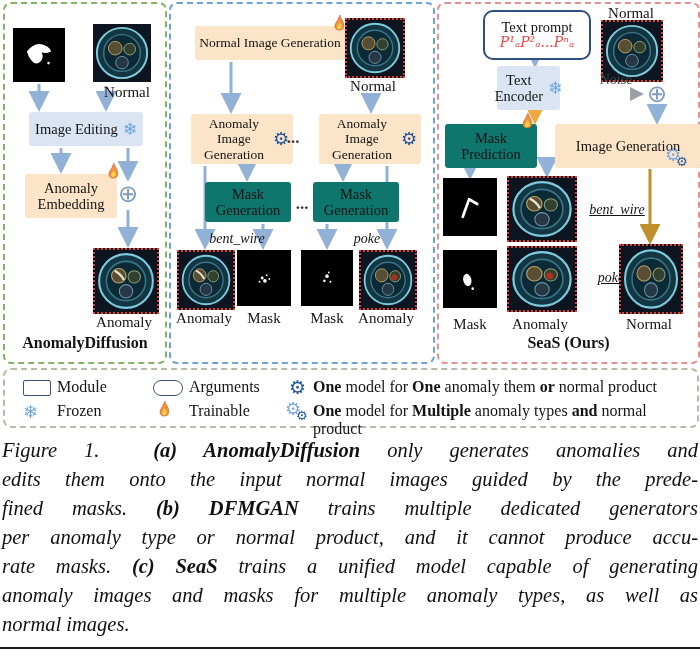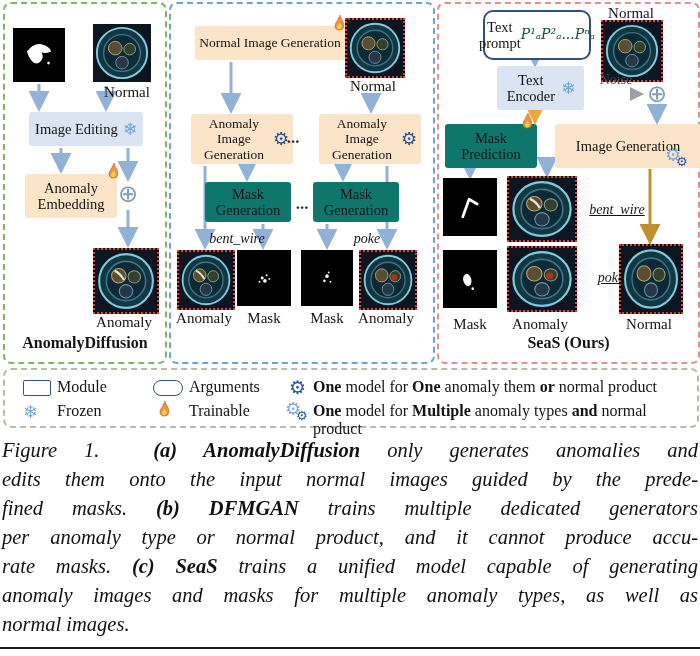--- a/index.html
+++ b/index.html
@@ -8,40 +8,40 @@
   .panel{position:absolute;border-radius:8px;}
   #panelA{left:3px;top:2px;width:160px;height:358px;border:2px dashed #82b366;}
   #panelB{left:169px;top:2px;width:262px;height:358px;border:2px dashed #6fa3d8;}
   #panelC{left:437px;top:2px;width:259px;height:358px;border:2px dashed #e59090;}
   #legend{left:3px;top:368px;width:692px;height:56px;border:2px dashed #b9b9ac;}
   .box{position:absolute;display:flex;align-items:center;justify-content:center;
        text-align:center;font-size:14.5px;line-height:1.12;border-radius:3px;}
   .box-orange{background:#fbe4c7;margin-left:12px;}
   .box-blue{background:#dae4f2;}
   .box-green{background:#0f766e;}
-  .box-prompt{background:#fff;border:2px solid #2f4f7f;border-radius:10px;flex-direction:row;}
+  .box-prompt{background:#fff;border:2px solid #2f4f7f;border-radius:10px;flex-direction:column;}
   .imgbox{position:absolute;background:#000;}
   .imgbox svg{display:block;width:100%;height:100%;}
   .red-dot{border:2px dotted #e23c3c;}
   .lbl{position:absolute;font-size:15px;text-align:center;line-height:1.1;}
   .tag{position:absolute;font-style:italic;font-size:14px;text-align:center;line-height:1.1;}
   .u{text-decoration:underline;}
   .panel-title{position:absolute;left:0;right:0;top:330px;text-align:center;font-weight:bold;font-size:16px;}
   .arrows{position:absolute;left:0;top:0;pointer-events:none;}
   .plus{position:absolute;font-family:"DejaVu Sans",sans-serif;color:#7d9cc0;font-size:24px;line-height:24px;text-align:center;}
   .gear{font-family:"DejaVu Sans",sans-serif;color:#24569e;font-size:18px;line-height:1;}
   .snow{font-family:"DejaVu Sans",sans-serif;color:#6ea6dd;font-size:17px;line-height:1;margin-left:5px;}
   .dots{position:absolute;font-weight:bold;font-size:17px;color:#333;text-align:center;}
   .flame{position:absolute;}
   .gear2{position:absolute;width:26px;height:24px;}
   .gear2 .ga{position:absolute;left:0;top:0;font-family:"DejaVu Sans",sans-serif;font-size:18px;color:#7fa9de;line-height:1;}
   .gear2 .gb{position:absolute;left:11px;top:9px;font-family:"DejaVu Sans",sans-serif;font-size:13px;color:#24569e;line-height:1;}
   .leg-item{position:absolute;font-size:16px;line-height:1.1;}
   .leg-shape{position:absolute;border:1.6px solid #33557f;}
-  .formula{font-family:"DejaVu Serif",serif;font-style:italic;font-size:14px;color:#14532d;}
+  .formula{font-family:"DejaVu Serif",serif;font-style:italic;font-size:14px;color:#ef4444;}
   .b{font-weight:bold;}
   .cap{position:absolute;left:2px;top:436px;width:696px;font-size:20.5px;line-height:29px;color:#111;font-style:italic;}
   .cap-line{text-align:justify;text-align-last:justify;}
   .cap-line.last{text-align-last:auto;}
   .rule{position:absolute;left:0;top:647px;width:700px;height:2px;background:#1c1c1c;}
 </style>
 </head>
 <body>
 
 <div id="app">
@@ -270,21 +270,21 @@
       <span class="formula">P¹ₐP²ₐ...Pⁿₐ</span>
     </div>
 
     <div class="lbl" style="left:160px;top:1px;width:64px">Normal</div>
     <div class="imgbox red-dot" style="left:162px;top:16px;width:58px;height:58px">
       <svg viewBox="0 0 60 60" preserveAspectRatio="none">
           <use href="#dish"></use>
         </svg>
     </div>
 
-    <div class="box box-blue" style="left:58px;top:62px;width:87px;height:44px">
+    <div class="box box-blue" style="left:58px;top:62px;width:63px;height:44px">
       <span style="width:50px">Text Encoder</span>
       <span class="snow">❄</span>
     </div>
 
     <div class="lbl" style="left:158px;top:68px;width:38px;font-size:14px;color:#444">Noise</div>
     <div class="plus" style="left:206px;top:78px;width:24px;height:24px">⊕</div>
 
     <div class="box box-green" style="left:6px;top:120px;width:92px;height:44px">
       <span style="width:72px">Mask Prediction</span>
       <span class="flame" style="right:2px;top:-12px">

